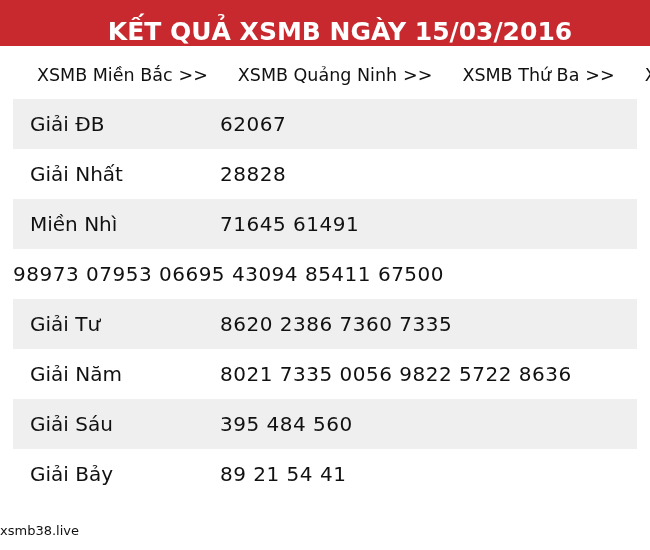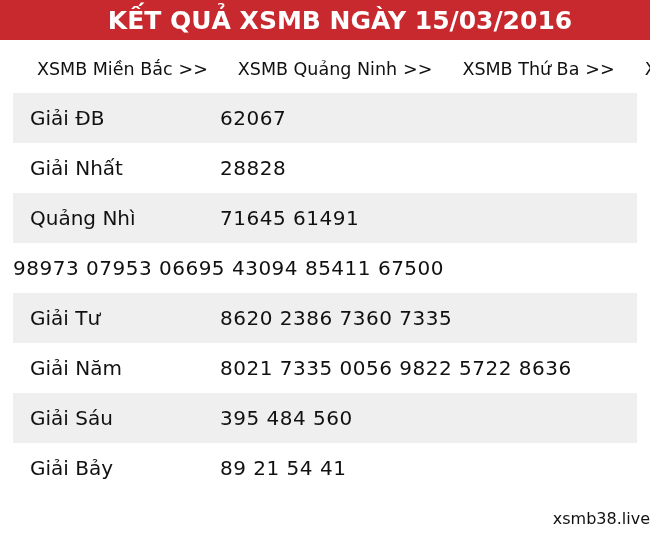--- a/index.html
+++ b/index.html
@@ -10,23 +10,23 @@
     --page-bg:#ffffff;
   }
   *{margin:0;padding:0;box-sizing:border-box;}
   html,body{width:650px;height:550px;overflow:hidden;}
   body{
     background:var(--page-bg);
     font-family:"DejaVu Sans","Liberation Sans",sans-serif;
     color:var(--text);
   }
   .header{
-    width:650px;height:40px;
+    width:650px;height:46px;
     background:var(--header-bg);
-    display:flex;align-items:center;justify-content:center;padding-left:30px;
+    display:flex;align-items:flex-end;justify-content:center;padding-left:30px;
   }
   .header h1{
     color:var(--header-text);
     font-size:25px;
     font-weight:bold;
     letter-spacing:0;
     white-space:nowrap;
   }
   .breadcrumb{
     margin:16px 13px 10px 13px;
@@ -52,23 +52,23 @@
     width:207px;
     padding-left:17px;
     flex-shrink:0;
   }
   .row .numbers{
     flex:1;
     white-space:nowrap;
     letter-spacing:0.5px;
   }
   .footer{
-    margin-top:16px;
-    text-align:right;
-    font-size:16px;
+    margin-top:24px;
+    text-align:left;
+    font-size:13px;
     color:var(--text);
   }
 </style>
 </head>
 <body>
 
 <div class="page">
 
   <header class="header">
     <h1>KẾT QUẢ XSMB NGÀY 15/03/2016</h1>
@@ -79,21 +79,21 @@
   <div class="results" id="results">
       <div class="row">
         <div class="label">Giải ĐB</div>
         <div class="numbers">62067</div>
       </div>
       <div class="row">
         <div class="label">Giải Nhất</div>
         <div class="numbers">28828</div>
       </div>
       <div class="row">
-        <div class="label">Quảng Nhì</div>
+        <div class="label">Miền Nhì</div>
         <div class="numbers">71645 61491</div>
       </div>
       <div class="row">
         <div class="numbers">98973 07953 06695 43094 85411 67500</div>
       </div>
       <div class="row">
         <div class="label">Giải Tư</div>
         <div class="numbers">8620 2386 7360 7335</div>
       </div>
       <div class="row">

